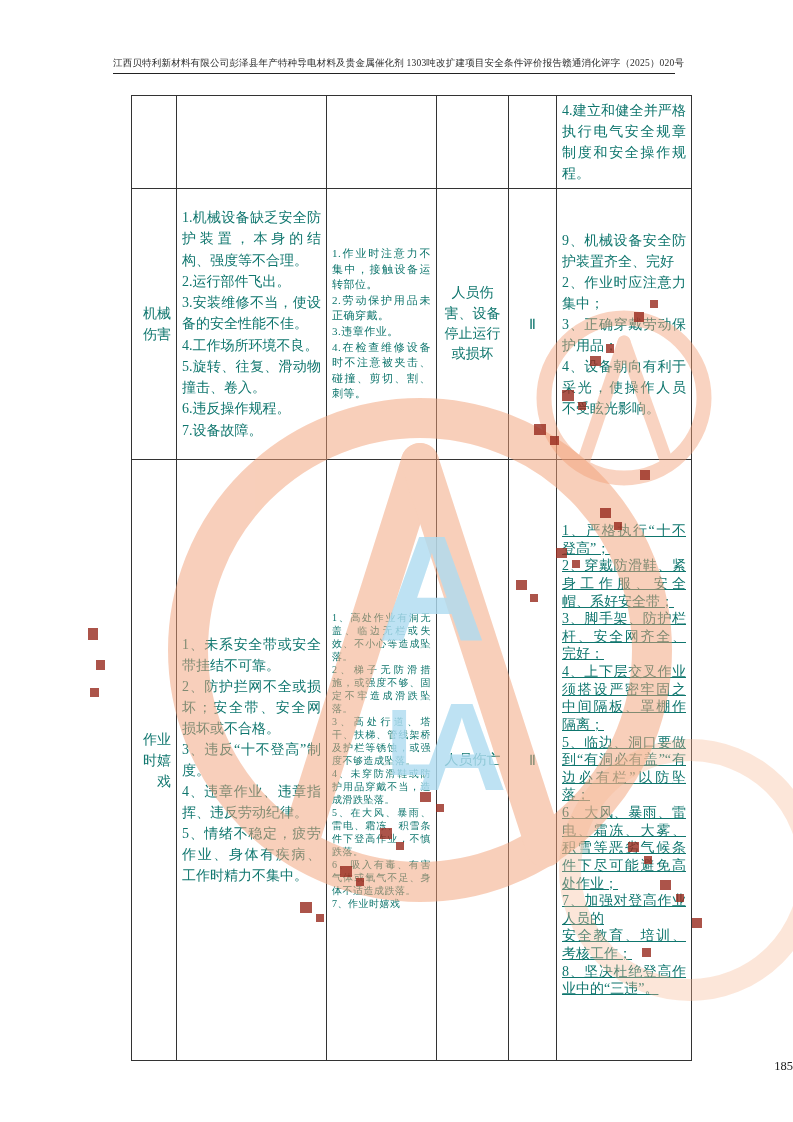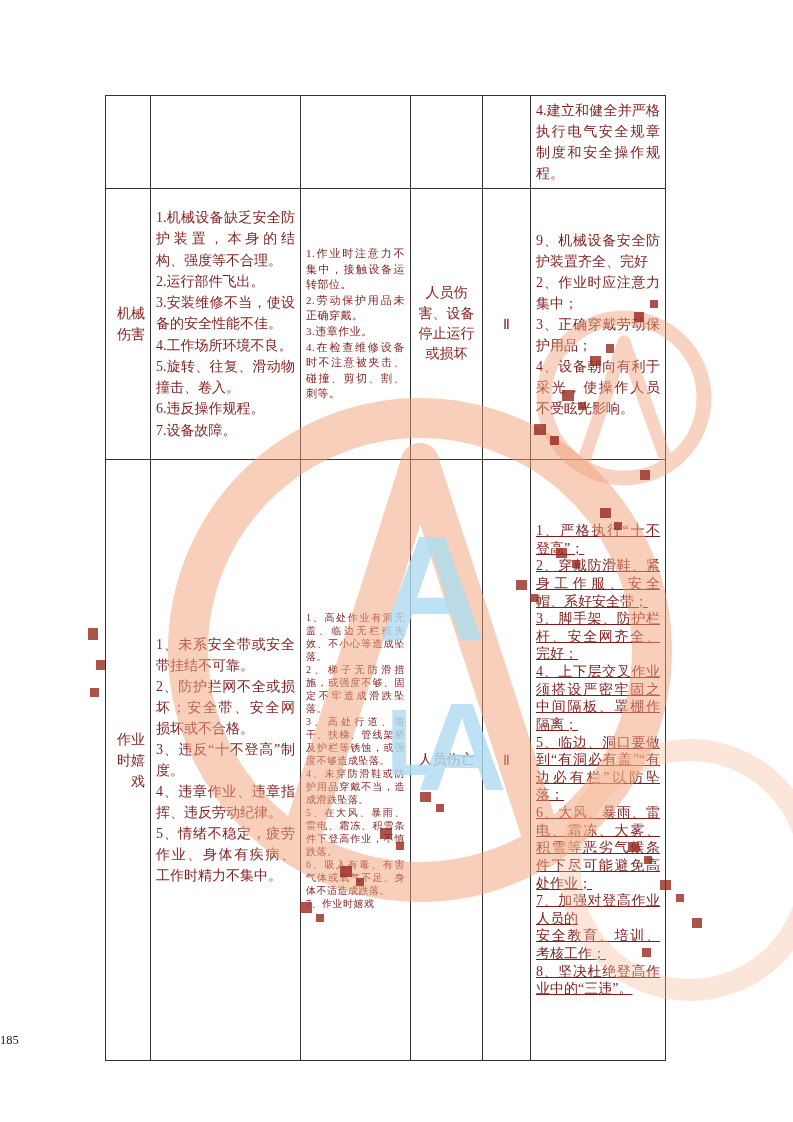--- a/index.html
+++ b/index.html
@@ -16,23 +16,23 @@
   .hdr{
     position:absolute;left:113px;top:48px;width:562px;height:22px;
     display:flex;justify-content:space-between;align-items:flex-end;
     border-bottom:1.5px solid #222;
     padding-bottom:3px;
     font-size:9.5px;color:#2a2a2a;letter-spacing:0.2px;
     white-space:nowrap;
   }
   
   table.risk{
-    position:absolute;left:105px;top:95px;
+    position:absolute;left:131px;top:95px;
     width:560px;border-collapse:collapse;table-layout:fixed;
-    font-size:14px;color:#7f1d1d;
+    font-size:14px;color:#0f766e;
   }
   table.risk td{
     border:1.2px solid #333;
     padding:4px 5px;
     vertical-align:middle;
     word-break:break-all;
     overflow:hidden;
   }
   td.v-top{vertical-align:top;}
   .pre{white-space:pre-line;text-align:justify;}
@@ -44,34 +44,38 @@
   .cell-cons{text-align:center;line-height:1.45;margin-left:32px;}
   .cell-level{text-align:center;font-family:"Liberation Serif",serif;}
   .cell-meas{line-height:1.5;}
   .cell-meas-r3{line-height:1.26;text-decoration:underline;}
   .row1 td{height:62px;}
   .row2 td{height:262px;}
   .row3 td{height:592px;}
   
   .footer{
     position:absolute;left:0;top:1033px;width:793px;
-    text-align:left;font-size:12.5px;color:#222;
+    text-align:right;font-size:12.5px;color:#222;
   }
   
   .wm{
     position:absolute;left:0;top:0;width:793px;height:1122px;
     z-index:3;pointer-events:none;
   }
   .content{position:relative;z-index:1;}
 </style>
 </head>
 <body>
 
 <div class="page">
 
+  <div class="hdr content">
+    <span>江西贝特利新材料有限公司彭泽县年产特种导电材料及贵金属催化剂 1303吨改扩建项目安全条件评价报告</span>
+    <span>赣通消化评字（2025）020号</span>
+  </div>
 
   <table class="risk content">
     <colgroup>
       <col style="width:45px">
         <col style="width:150px">
         <col style="width:110px">
       <col style="width:72px">
         <col style="width:48px">
         <col style="width:135px">
     </colgroup>

